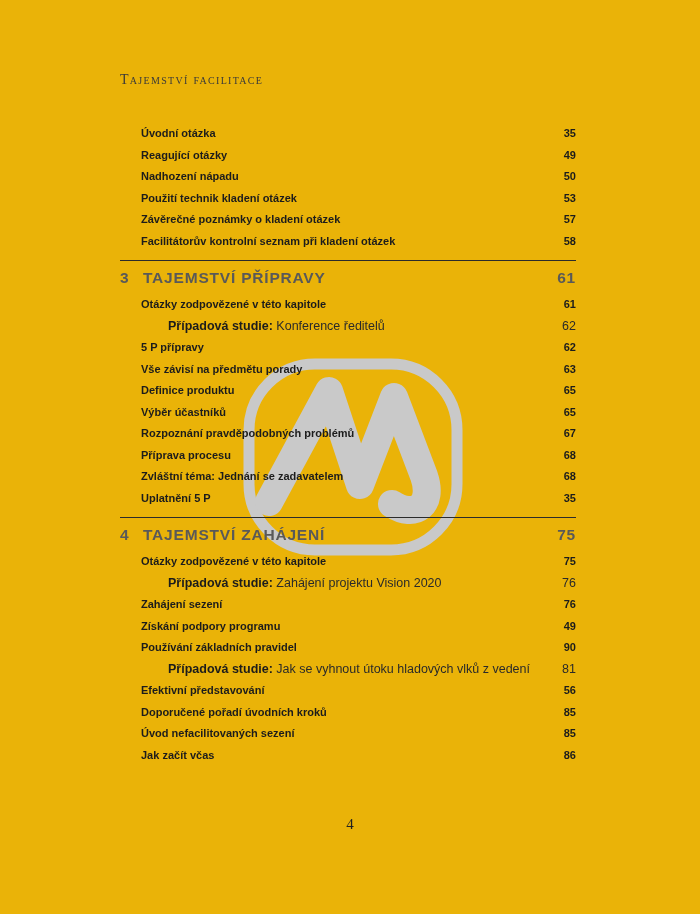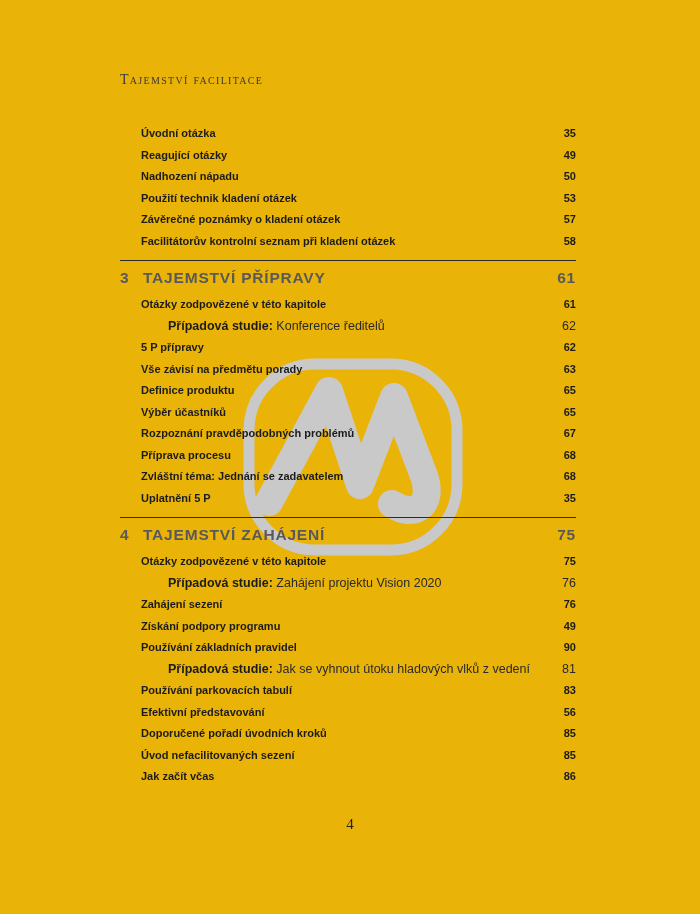--- a/index.html
+++ b/index.html
@@ -193,24 +193,20 @@
       </div>
       <div class="row entry">
         <span class="label">Používání základních pravidel</span>
         <span class="pagenum">90</span>
       </div>
       <div class="row case">
         <span class="label"><b class="prefix">Případová studie: </b>Jak se vyhnout útoku hladových vlků z vedení</span>
         <span class="pagenum">81</span>
       </div>
       <div class="row entry">
-        <span class="label">Používání parkovacích tabulí</span>
-        <span class="pagenum">83</span>
-      </div>
-      <div class="row entry">
         <span class="label">Efektivní představování</span>
         <span class="pagenum">56</span>
       </div>
       <div class="row entry">
         <span class="label">Doporučené pořadí úvodních kroků</span>
         <span class="pagenum">85</span>
       </div>
       <div class="row entry">
         <span class="label">Úvod nefacilitovaných sezení</span>
         <span class="pagenum">85</span>

